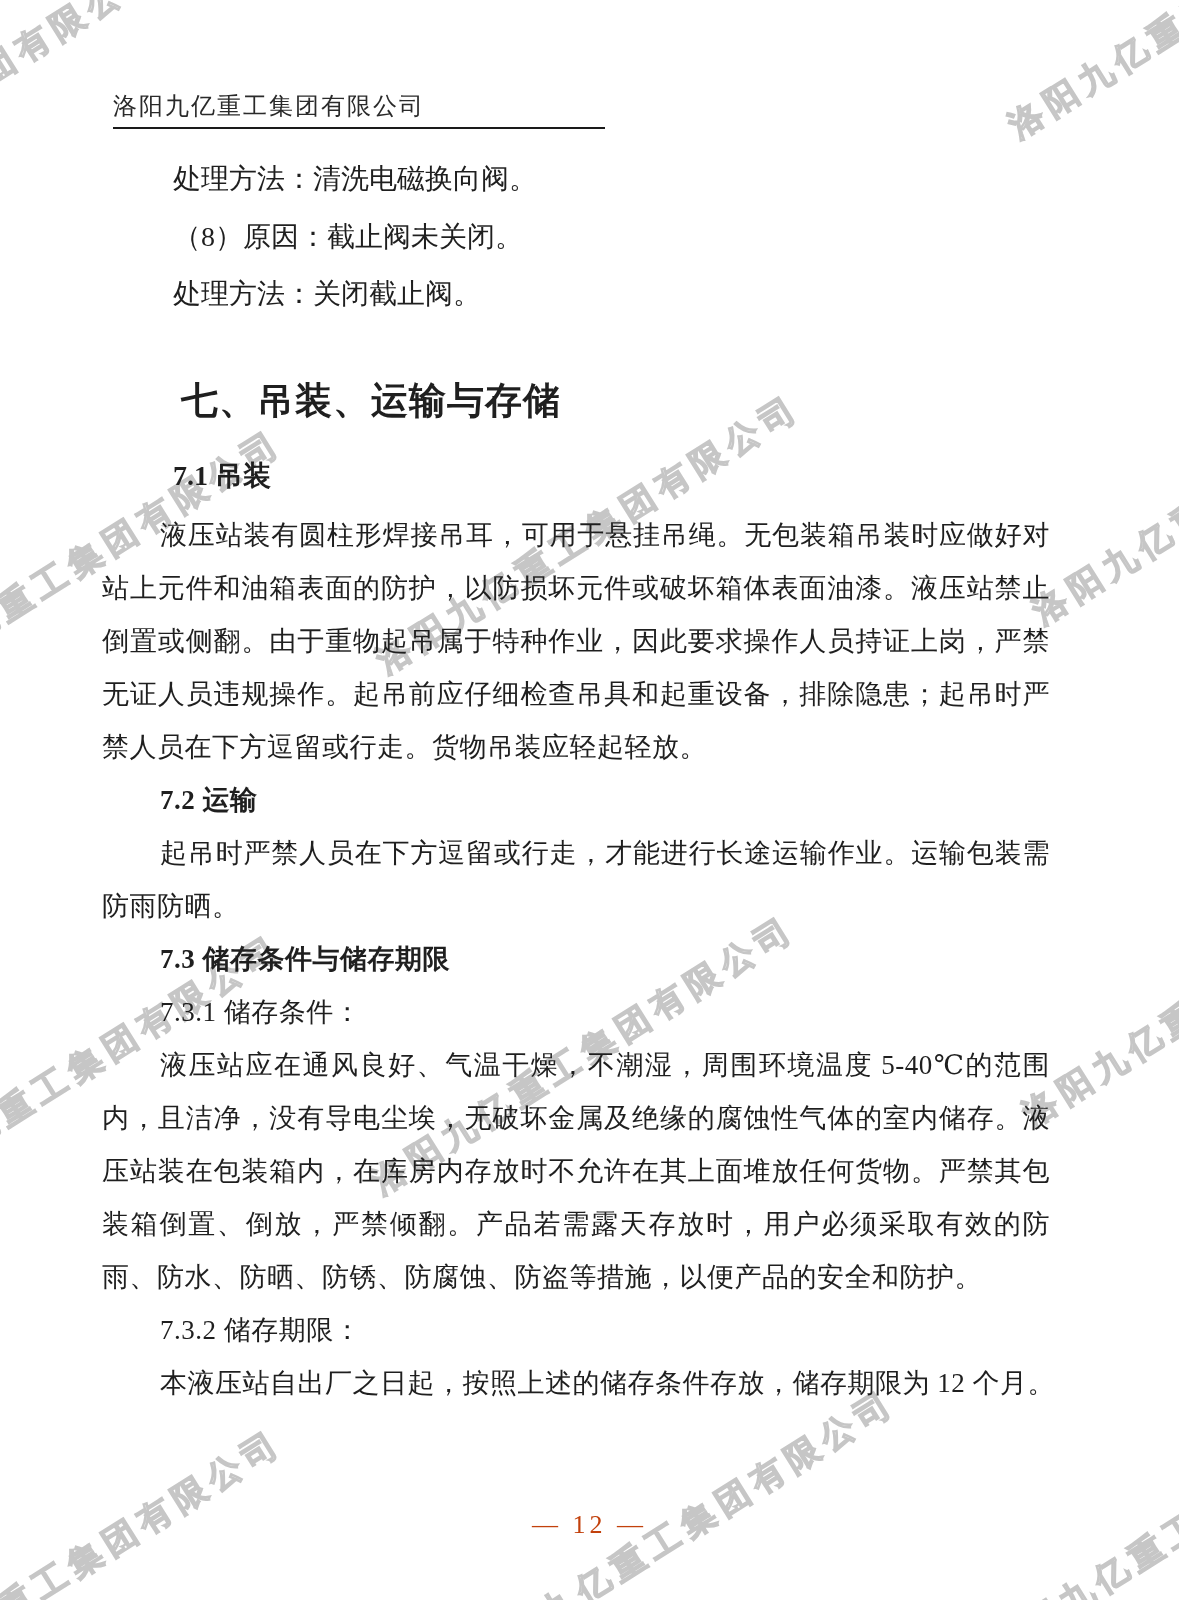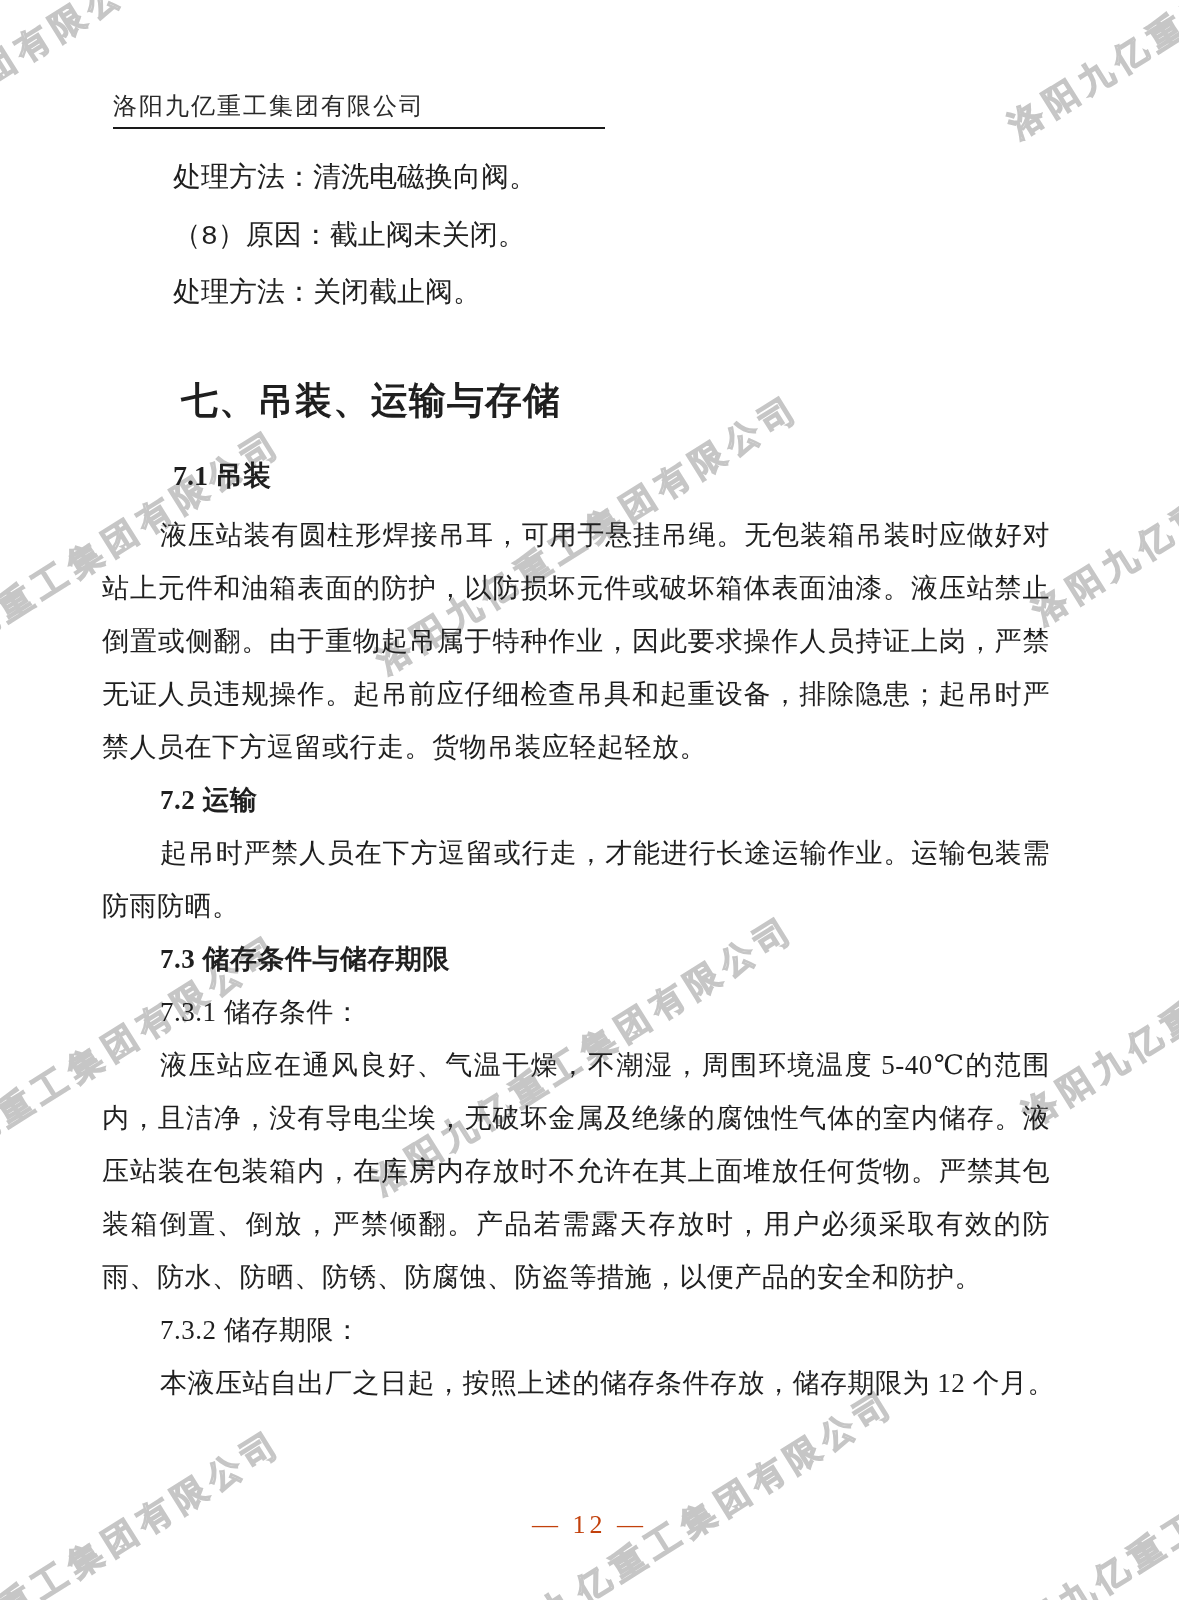--- a/index.html
+++ b/index.html
@@ -42,21 +42,21 @@
     font-size:24px;letter-spacing:2px;color:#2a2a2a;
   }
   .header-rule{
     position:absolute;left:113px;top:127px;
     width:492px;height:2px;background:var(--rule);
   }
   .intro{
     position:absolute;left:115px;top:150px;width:948px;
     font-size:28px;line-height:57.5px;
   }
-  .intro p{margin:0;padding-left:58px;font-family:Liberation Mono, monospace;}
+  .intro p{margin:0;padding-left:58px;}
   .sec-title{
     position:absolute;left:115px;top:372px;
     margin:8px;padding-left:58px;
     font-family:"Liberation Sans","DejaVu Sans",sans-serif;
     font-size:37px;font-weight:700;line-height:42px;
     letter-spacing:1px;
   }
   .h-71{
     position:absolute;left:115px;top:456px;
     margin:0;padding-left:58px;

